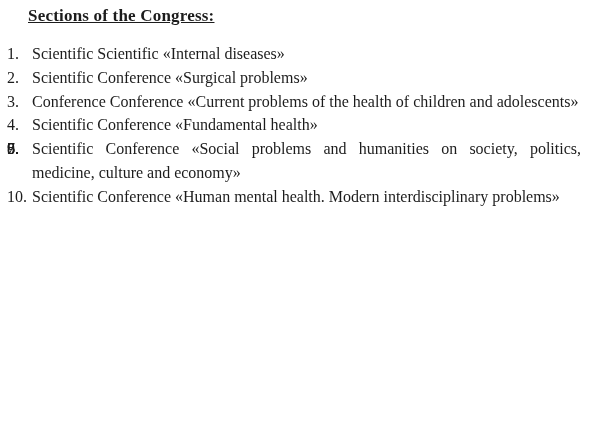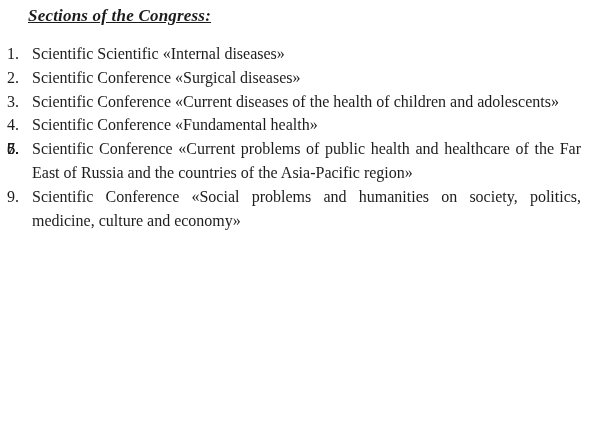--- a/index.html
+++ b/index.html
@@ -18,21 +18,20 @@
     box-sizing: border-box;
     padding: 4px 19px 0 7px;
   }
   .heading {
     margin: 0 0 0 21px;
     font-size: 17px;
     line-height: 24px;
     font-weight: bold;
     text-decoration: underline;
     letter-spacing: 0.2px;
-    font-style: italic;
   }
   .section-list {
     margin-top: 14px;
     font-size: 16px;
     line-height: 23.8px;
   }
   .list-item {
     position: relative;
     padding-left: 25px;
     text-align: justify;
@@ -51,26 +50,26 @@
 
   <div class="section-list">
 
       <div class="list-item">
         <span class="item-number">1.</span>
         <span class="item-text">Scientific Scientific «Internal diseases»</span>
       </div>
 
       <div class="list-item">
         <span class="item-number">2.</span>
-        <span class="item-text">Scientific Conference «Surgical diseases»</span>
+        <span class="item-text">Scientific Conference «Surgical problems»</span>
       </div>
 
       <div class="list-item">
         <span class="item-number">3.</span>
-        <span class="item-text">Scientific Conference «Current diseases of the health of children and adolescents»</span>
+        <span class="item-text">Conference Conference «Current problems of the health of children and adolescents»</span>
       </div>
 
       <div class="list-item">
         <span class="item-number">4.</span>
         <span class="item-text">Scientific Conference «Fundamental health»</span>
       </div>
 
       <div class="list-item">
         <span class="item-number">5.</span>
       </div>
@@ -78,22 +77,25 @@
       <div class="list-item">
         <span class="item-number">6.</span>
       </div>
 
       <div class="list-item">
         <span class="item-number">7.</span>
       </div>
 
       <div class="list-item">
         <span class="item-number">8.</span>
-        <span class="item-text">Scientific Conference «Current problems of public health and healthcare of the Far East of Russia and the countries of the Asia-Pacific region»</span>
       </div>
 
       <div class="list-item">
         <span class="item-number">9.</span>
         <span class="item-text">Scientific Conference «Social problems  and humanities on  society, politics, medicine, culture and economy»</span>
       </div>
 
+      <div class="list-item">
+        <span class="item-number">10.</span>
+        <span class="item-text">Scientific Conference «Human mental health. Modern interdisciplinary problems»</span>
+      </div>
     </div>
 </div>
 
 </body></html>

